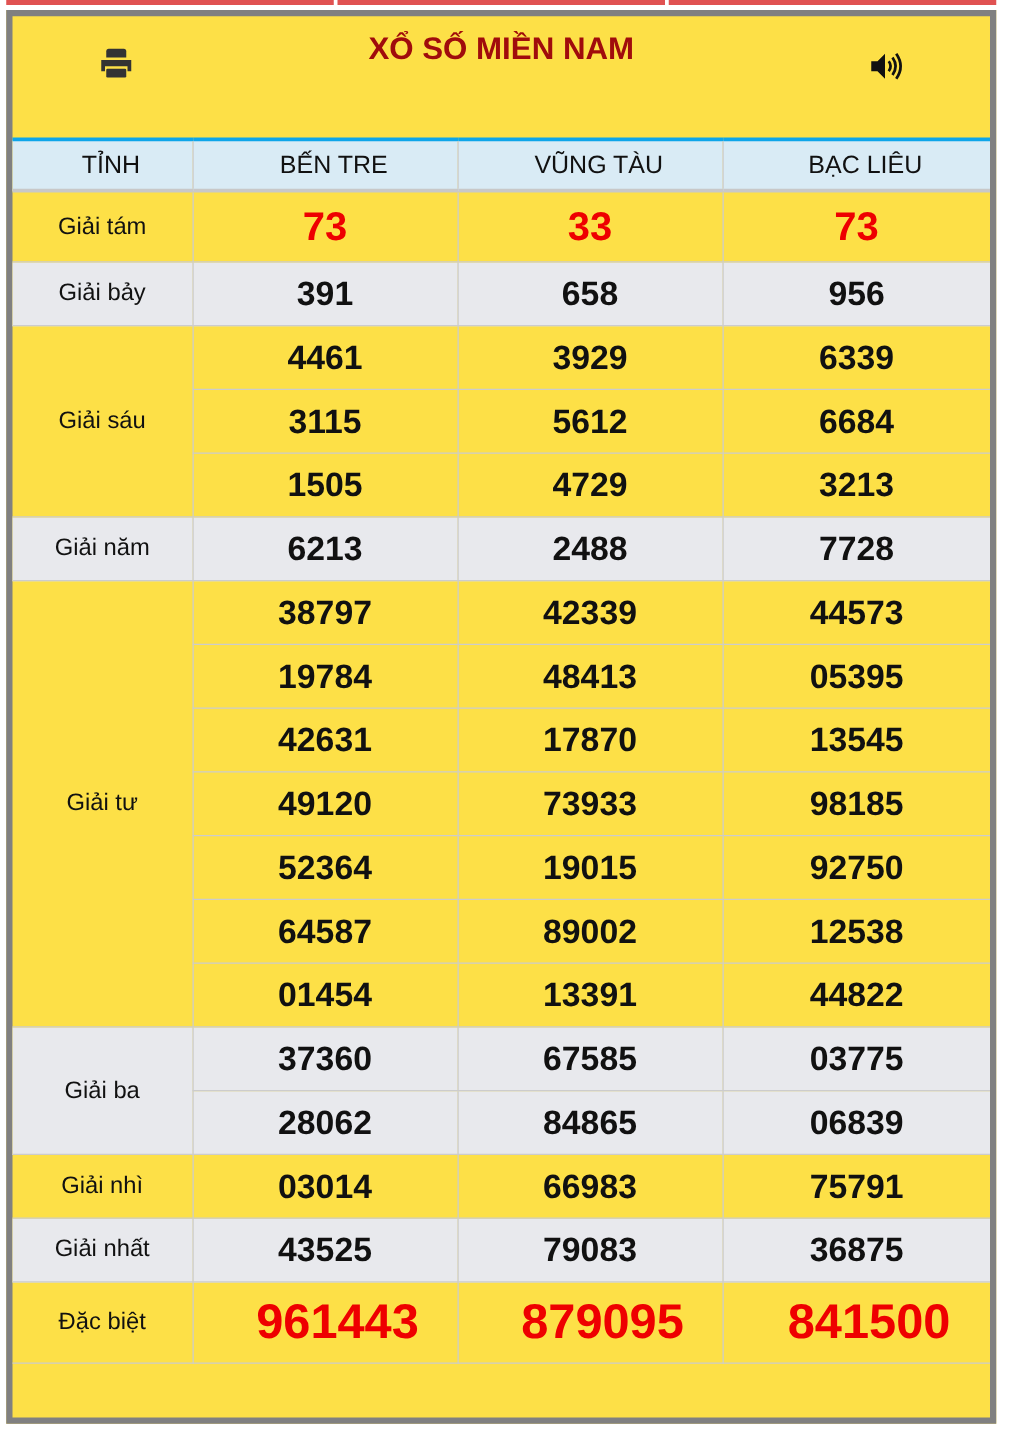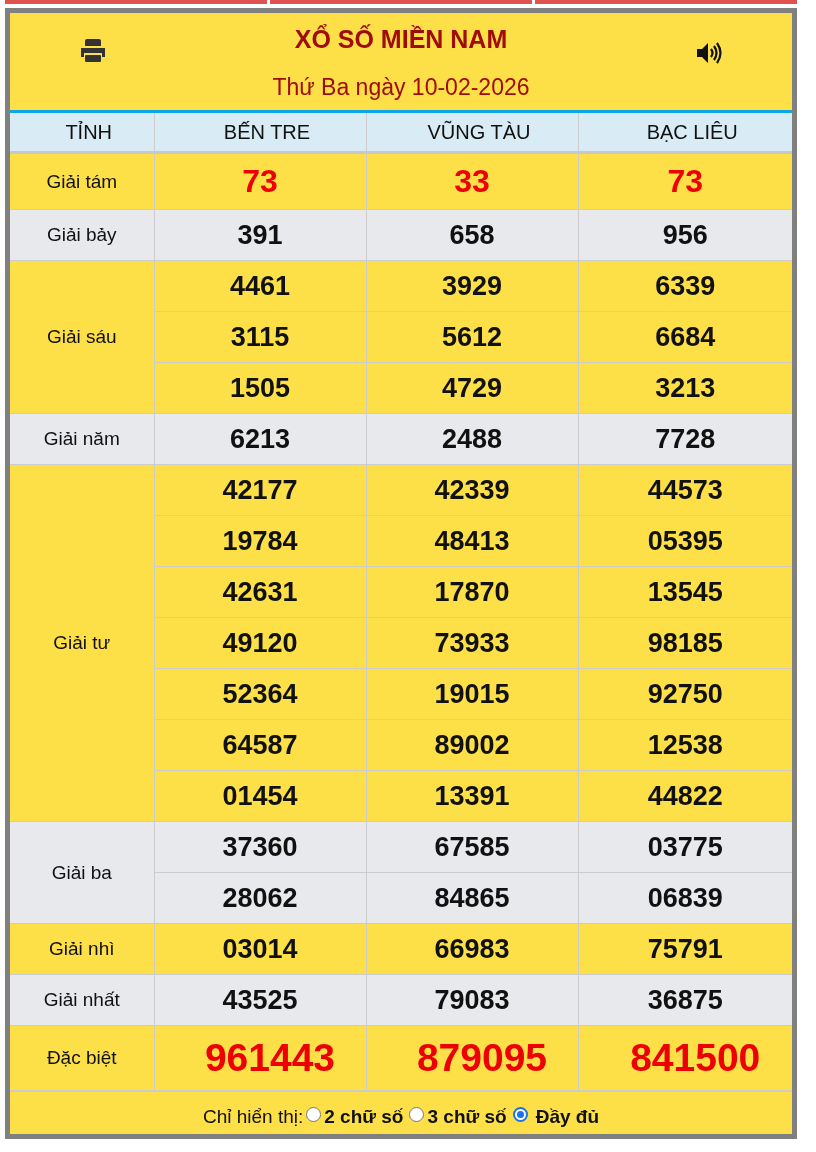--- a/index.html
+++ b/index.html
@@ -51,21 +51,20 @@
 <div class="frame">
   <div class="head">
     <div class="print-btn">
       <svg width="30" height="30" viewBox="0 0 30 30">
         <path d="M9 4 h12 a2 2 0 0 1 2 2 v5 h-16 v-5 a2 2 0 0 1 2 -2z" fill="#333"></path>
         <path d="M3 13 h24 v9 h-3 v-4 h-18 v4 h-3z" fill="#333"></path>
         <rect x="7" y="20" width="16" height="7" rx="1" fill="#333"></rect>
       </svg>
     </div>
     <div class="title">XỔ SỐ MIỀN NAM</div>
-    <div class="subtitle">Thứ Ba ngày 10-02-2026</div>
     <div class="sound-btn">
       <svg width="30" height="26" viewBox="0 0 30 26">
         <path d="M2 9 h5 l6 -6 v20 l-6 -6 h-5z" fill="#111"></path>
         <path d="M16 9 q3 4 0 8" stroke="#111" stroke-width="2.2" fill="none"></path>
         <path d="M19 6 q5 7 0 14" stroke="#111" stroke-width="2.2" fill="none"></path>
         <path d="M22 3 q7 10 0 20" stroke="#111" stroke-width="2.2" fill="none"></path>
       </svg>
     </div>
   </div>
 
@@ -119,21 +118,21 @@
 
       <tr class="gray">
         <td class="label">Giải năm</td>
         <td class="num">6213</td>
         <td class="num">2488</td>
         <td class="num">7728</td>
       </tr>
 
       <tr>
         <td class="label" rowspan="7">Giải tư</td>
-        <td class="num">42177</td>
+        <td class="num">38797</td>
         <td class="num">42339</td>
         <td class="num">44573</td>
       </tr>
       <tr>
         <td class="num">19784</td>
         <td class="num">48413</td>
         <td class="num">05395</td>
       </tr>
       <tr>
         <td class="num">42631</td>
@@ -189,28 +188,13 @@
 
       <tr>
         <td class="label">Đặc biệt</td>
         <td class="num special">961443</td>
         <td class="num special">879095</td>
         <td class="num special">841500</td>
       </tr>
     </tbody>
   </table>
 
-  <div class="footer">
-    <span>Chỉ hiển thị:</span>
-    <label>
-      <span class="radio"></span>
-      <span>2 chữ số</span>
-    </label>
-    <label>
-      <span class="radio" style="margin-left:6px"></span>
-      <span>3 chữ số</span>
-    </label>
-    <label>
-      <span class="radio checked" style="margin-left:6px;margin-right:8px"></span>
-      <span>Đầy đủ</span>
-    </label>
-  </div>
 </div>
 
 </body></html>

